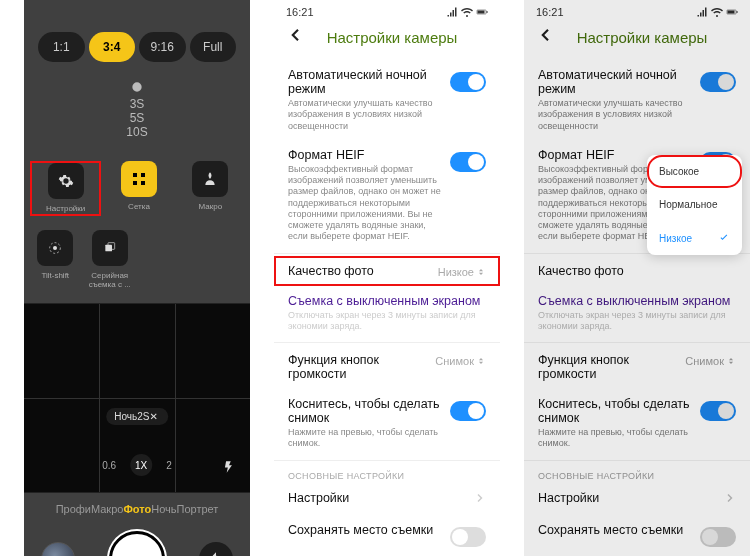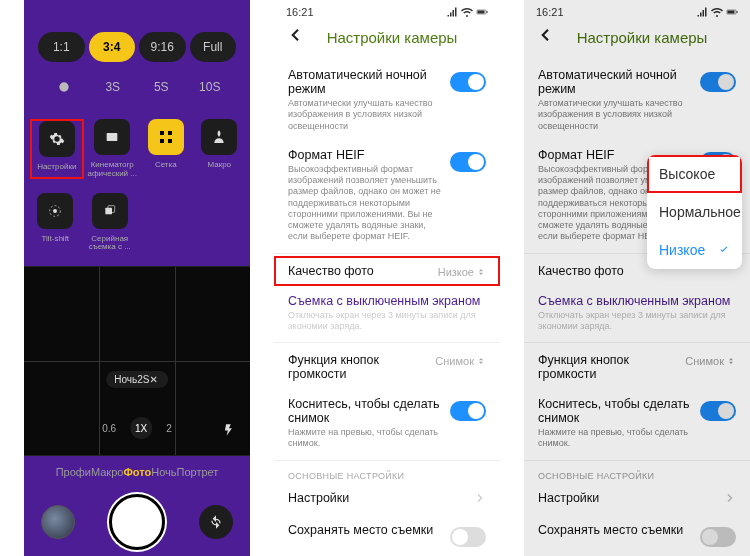--- a/index.html
+++ b/index.html
@@ -5,32 +5,32 @@
   * { margin: 0; padding: 0; box-sizing: border-box; }
   body {
     font-family: -apple-system, 'Segoe UI', Arial, sans-serif;
     background: #fff;
     width: 750px;
     height: 556px;
     overflow: hidden;
     display: flex;
   }
   .phone { position: relative; height: 556px; overflow: hidden; margin-left: 24px; }
-  .p1 { width: 250px; background: #4c1d95; color: #fff; }
+  .p1 { width: 250px; background: #404040; color: #fff; }
   .p2, .p3 { width: 250px; background: #fff; color: #1a1a1a; }
 
   
   .aspect-pill-row { display:flex; gap:4px; padding:32px 14px 10px; }
   .aspect-pill {
     flex:1; padding:8px 0; text-align:center; border-radius:18px;
     font-size:12px; color:#ccc; background:#1f1f1f;
   }
   .aspect-pill.sel { background:#f5c518; color:#000; font-weight:600; }
 
-  .timer-row { display:flex; gap:0; padding:8px 16px 14px; }
+  .timer-row { display:flex; gap:0; padding:8px 16px 14px;flex-direction:column; }
   .timer-chip { flex:1; text-align:center; font-size:12px; color:#bbb; }
   .timer-chip.icon svg { width:14px; height:14px; }
 
   .cam-opt-grid { display:flex; padding:8px 6px 14px; gap:4px; }
   .cam-opt { flex:1; text-align:center; }
   .cam-opt .circ {
     width:36px; height:36px; margin:0 auto 6px; border-radius:8px;
     background:#1d1d1d; display:flex; align-items:center; justify-content:center;
   }
   .cam-opt .circ svg { width:16px; height:16px; fill:#ddd; }
@@ -114,21 +114,21 @@
   .chev-row .ttl{flex:1;font-size:12.5px;color:#111}
   .chev-row svg.chev{width:12px;height:12px;fill:#ccc}
 
   .p3 .overlay { position:absolute; inset:0; background:rgba(0,0,0,0.08); pointer-events:none;}
   .p3 .setting, .p3 .hdr, .p3 .status-bar, .p3 .chev-row, .p3 .section-lbl { filter:brightness(0.92);}
 
   .dropdown {
     position:absolute; right:8px; top:155px; width:95px; background:#fff;
     border-radius:8px; box-shadow:0 2px 12px rgba(0,0,0,.18); z-index:5; overflow:hidden;
   }
-  .dd-item { padding:11px 12px; font-size:14px; color:#333; display:flex; align-items:center; justify-content:space-between;}
+  .dd-item { padding:11px 12px; font-size:10px; color:#333; display:flex; align-items:center; justify-content:space-between;border-radius:15px;}
   .dd-item.sel { color:#1e90ff; }
   .dd-item svg{width:12px;height:12px;fill:#1e90ff}
 
   .red-outline { outline:2px solid #e11; outline-offset:-2px; }
 </style>
 </head>
 <body>
 
 <div class="phone p1">
   <div class="aspect-pill-row">
@@ -148,29 +148,20 @@
   </div>
 
   <div class="cam-opt-grid">
     <div class="cam-opt red-box">
       <div class="circ">
           <svg viewBox="0 0 24 24">
             <path d="M12 8a4 4 0 104 4 4 4 0 00-4-4zm9 4a7 7 0 01-.1 1.2l2 1.6-2 3.4-2.4-.9a7 7 0 01-2 1.2l-.4 2.5h-4l-.4-2.5a7 7 0 01-2-1.2l-2.4.9-2-3.4 2-1.6A7 7 0 013 12a7 7 0 01.1-1.2l-2-1.6 2-3.4 2.4.9a7 7 0 012-1.2L8 3h4l.4 2.5a7 7 0 012 1.2l2.4-.9 2 3.4-2 1.6A7 7 0 0121 12z"></path>
           </svg>
         </div>
       <div class="lbl">Настройки</div>
-    </div>
-    <div class="cam-opt">
-      <div class="circ">
-          <svg viewBox="0 0 24 24">
-            <rect x="4" y="6" width="16" height="12" rx="1"></rect>
-          </svg>
-        </div>
-      <div class="lbl">Кинематогр
-афический ...</div>
     </div>
     <div class="cam-opt active">
       <div class="circ">
           <svg viewBox="0 0 24 24">
             <path d="M3 3h6v6H3zM3 15h6v6H3zM15 3h6v6h-6zM15 15h6v6h-6z"></path>
           </svg>
         </div>
       <div class="lbl">Сетка</div>
     </div>
     <div class="cam-opt">

